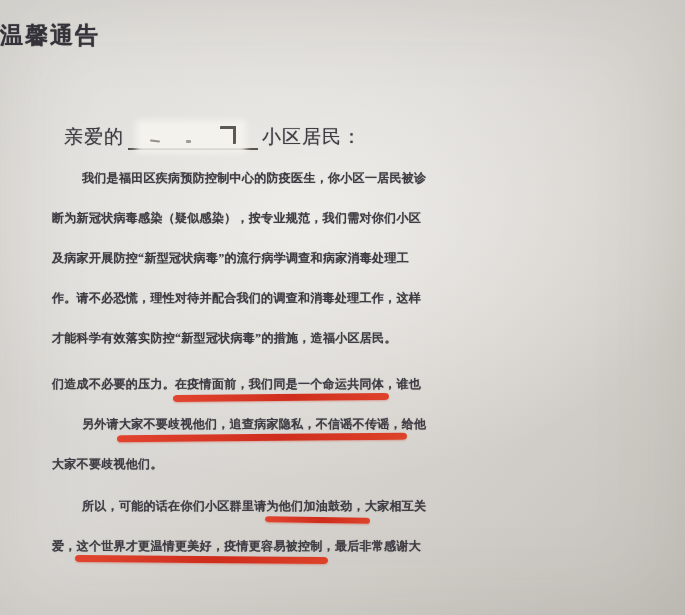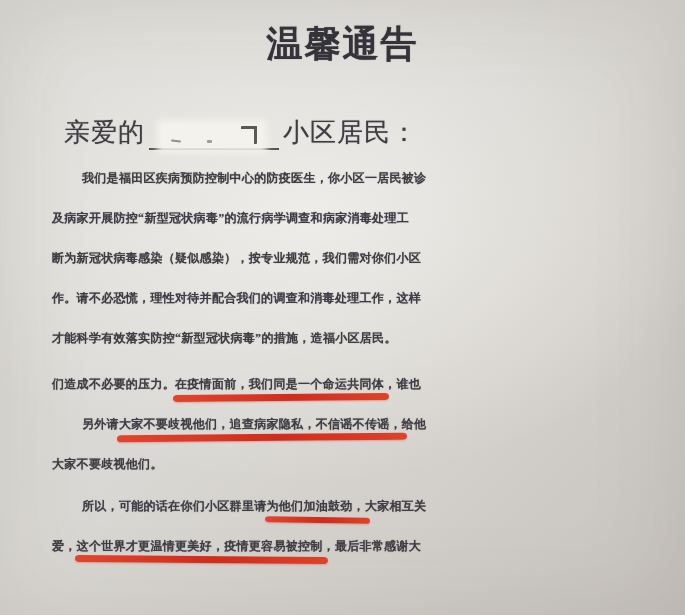--- a/index.html
+++ b/index.html
@@ -12,29 +12,28 @@
       linear-gradient(133deg,#dddcd8 0%,#dad8d4 42%,#d2cfca 72%,#c5c1bc 100%);
     font-family:"Liberation Serif","DejaVu Serif",serif;
     color:#3f3d44;
   }
   .page::before{
     content:"";position:absolute;inset:0;pointer-events:none;
     box-shadow:inset 0 0 90px rgba(125,120,112,.18);
   }
   .title{
     position:absolute;top:20px;left:0;right:0;margin:0;
-    text-align:center;
-    font-size:36px;font-weight:700;letter-spacing:2px;
+    font-size:23px;font-weight:700;letter-spacing:2px;
     color:#35333a;
     text-shadow:0 0 1px rgba(50,48,55,.75);
   }
   .salutation{
     position:absolute;top:116px;left:64px;height:34px;
     display:flex;align-items:flex-end;
-    font-size:26px;letter-spacing:1px;
+    font-size:19px;letter-spacing:1px;
     text-shadow:0 0 1px rgba(55,53,60,.5);
   }
   .blank{
     position:relative;display:inline-block;
     width:130px;height:30px;margin:0 4px;
     border-bottom:2px solid #57544e;
   }
   .redact{
     position:absolute;left:8px;right:12px;top:2px;bottom:-5px;
     background:rgba(244,242,237,.96);
@@ -83,22 +82,22 @@
       <span class="mark mark-dash"></span>
       <span class="mark mark-dot"></span>
       <span class="mark mark-bracket"></span>
     </span>
     <span>小区居民：</span>
   </div>
 
   <div class="body">
       <div class="para para-0">
         <div class="line indent"><span>我们是福田区疾病预防控制中心的防疫医生，你小区一居民被诊</span></div>
+        <div class="line"><span>断为新冠状病毒感染（疑似感染），按专业规范，我们需对你们小区</span></div>
         <div class="line"><span>及病家开展防控“新型冠状病毒”的流行病学调查和病家消毒处理工</span></div>
-        <div class="line"><span>断为新冠状病毒感染（疑似感染），按专业规范，我们需对你们小区</span></div>
         <div class="line"><span>作。请不必恐慌，理性对待并配合我们的调查和消毒处理工作，这样</span></div>
         <div class="line"><span>才能科学有效落实防控“新型冠状病毒”的措施，造福小区居民。</span></div>
       </div>
       <div class="para para-1">
         <div class="line"><span>们造成不必要的压力。</span><span class="u">在疫情面前，我们同是一个命运共同体</span><span>，谁也</span></div>
         <div class="line indent"><span>另外请</span><span class="u">大家不要歧视他们，追查病家隐私，不信谣不传谣，</span><span>给他</span></div>
         <div class="line"><span>大家不要歧视他们。</span></div>
       </div>
       <div class="para para-2">
         <div class="line indent"><span>所以，可能的话在你们小区群里请</span><span class="u">为他们加油鼓劲，</span><span>大家相互关</span></div>

